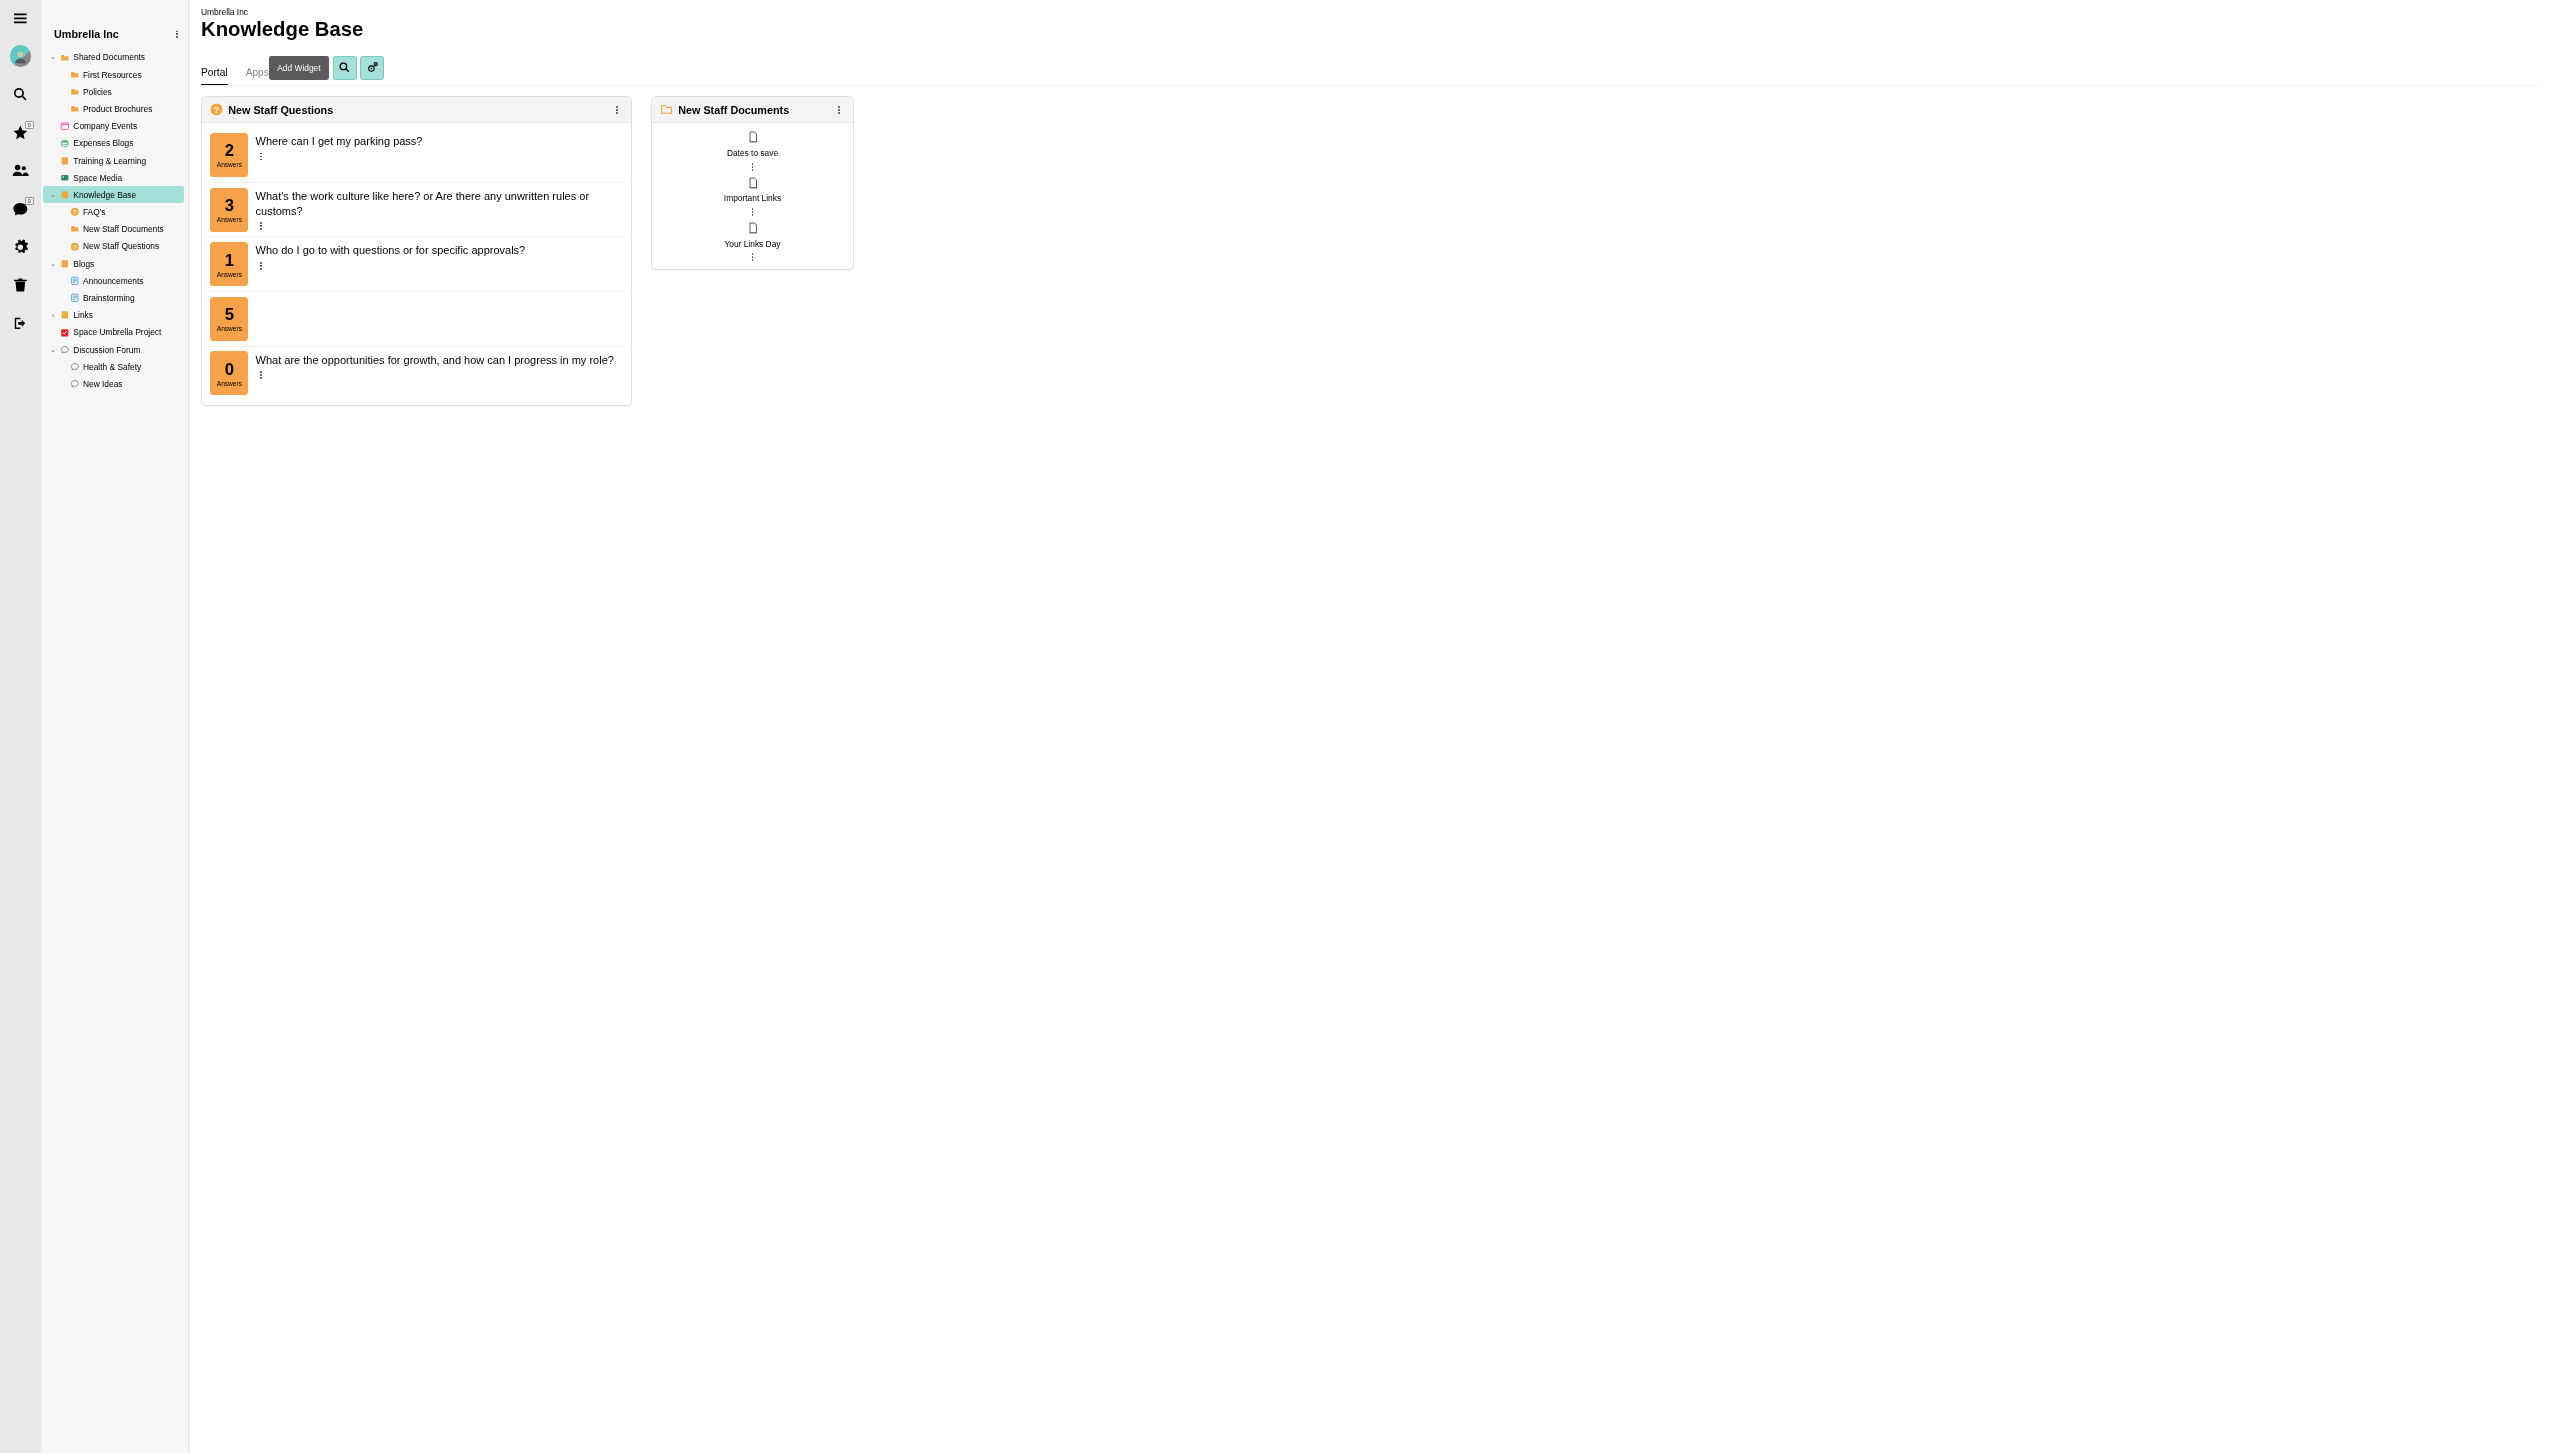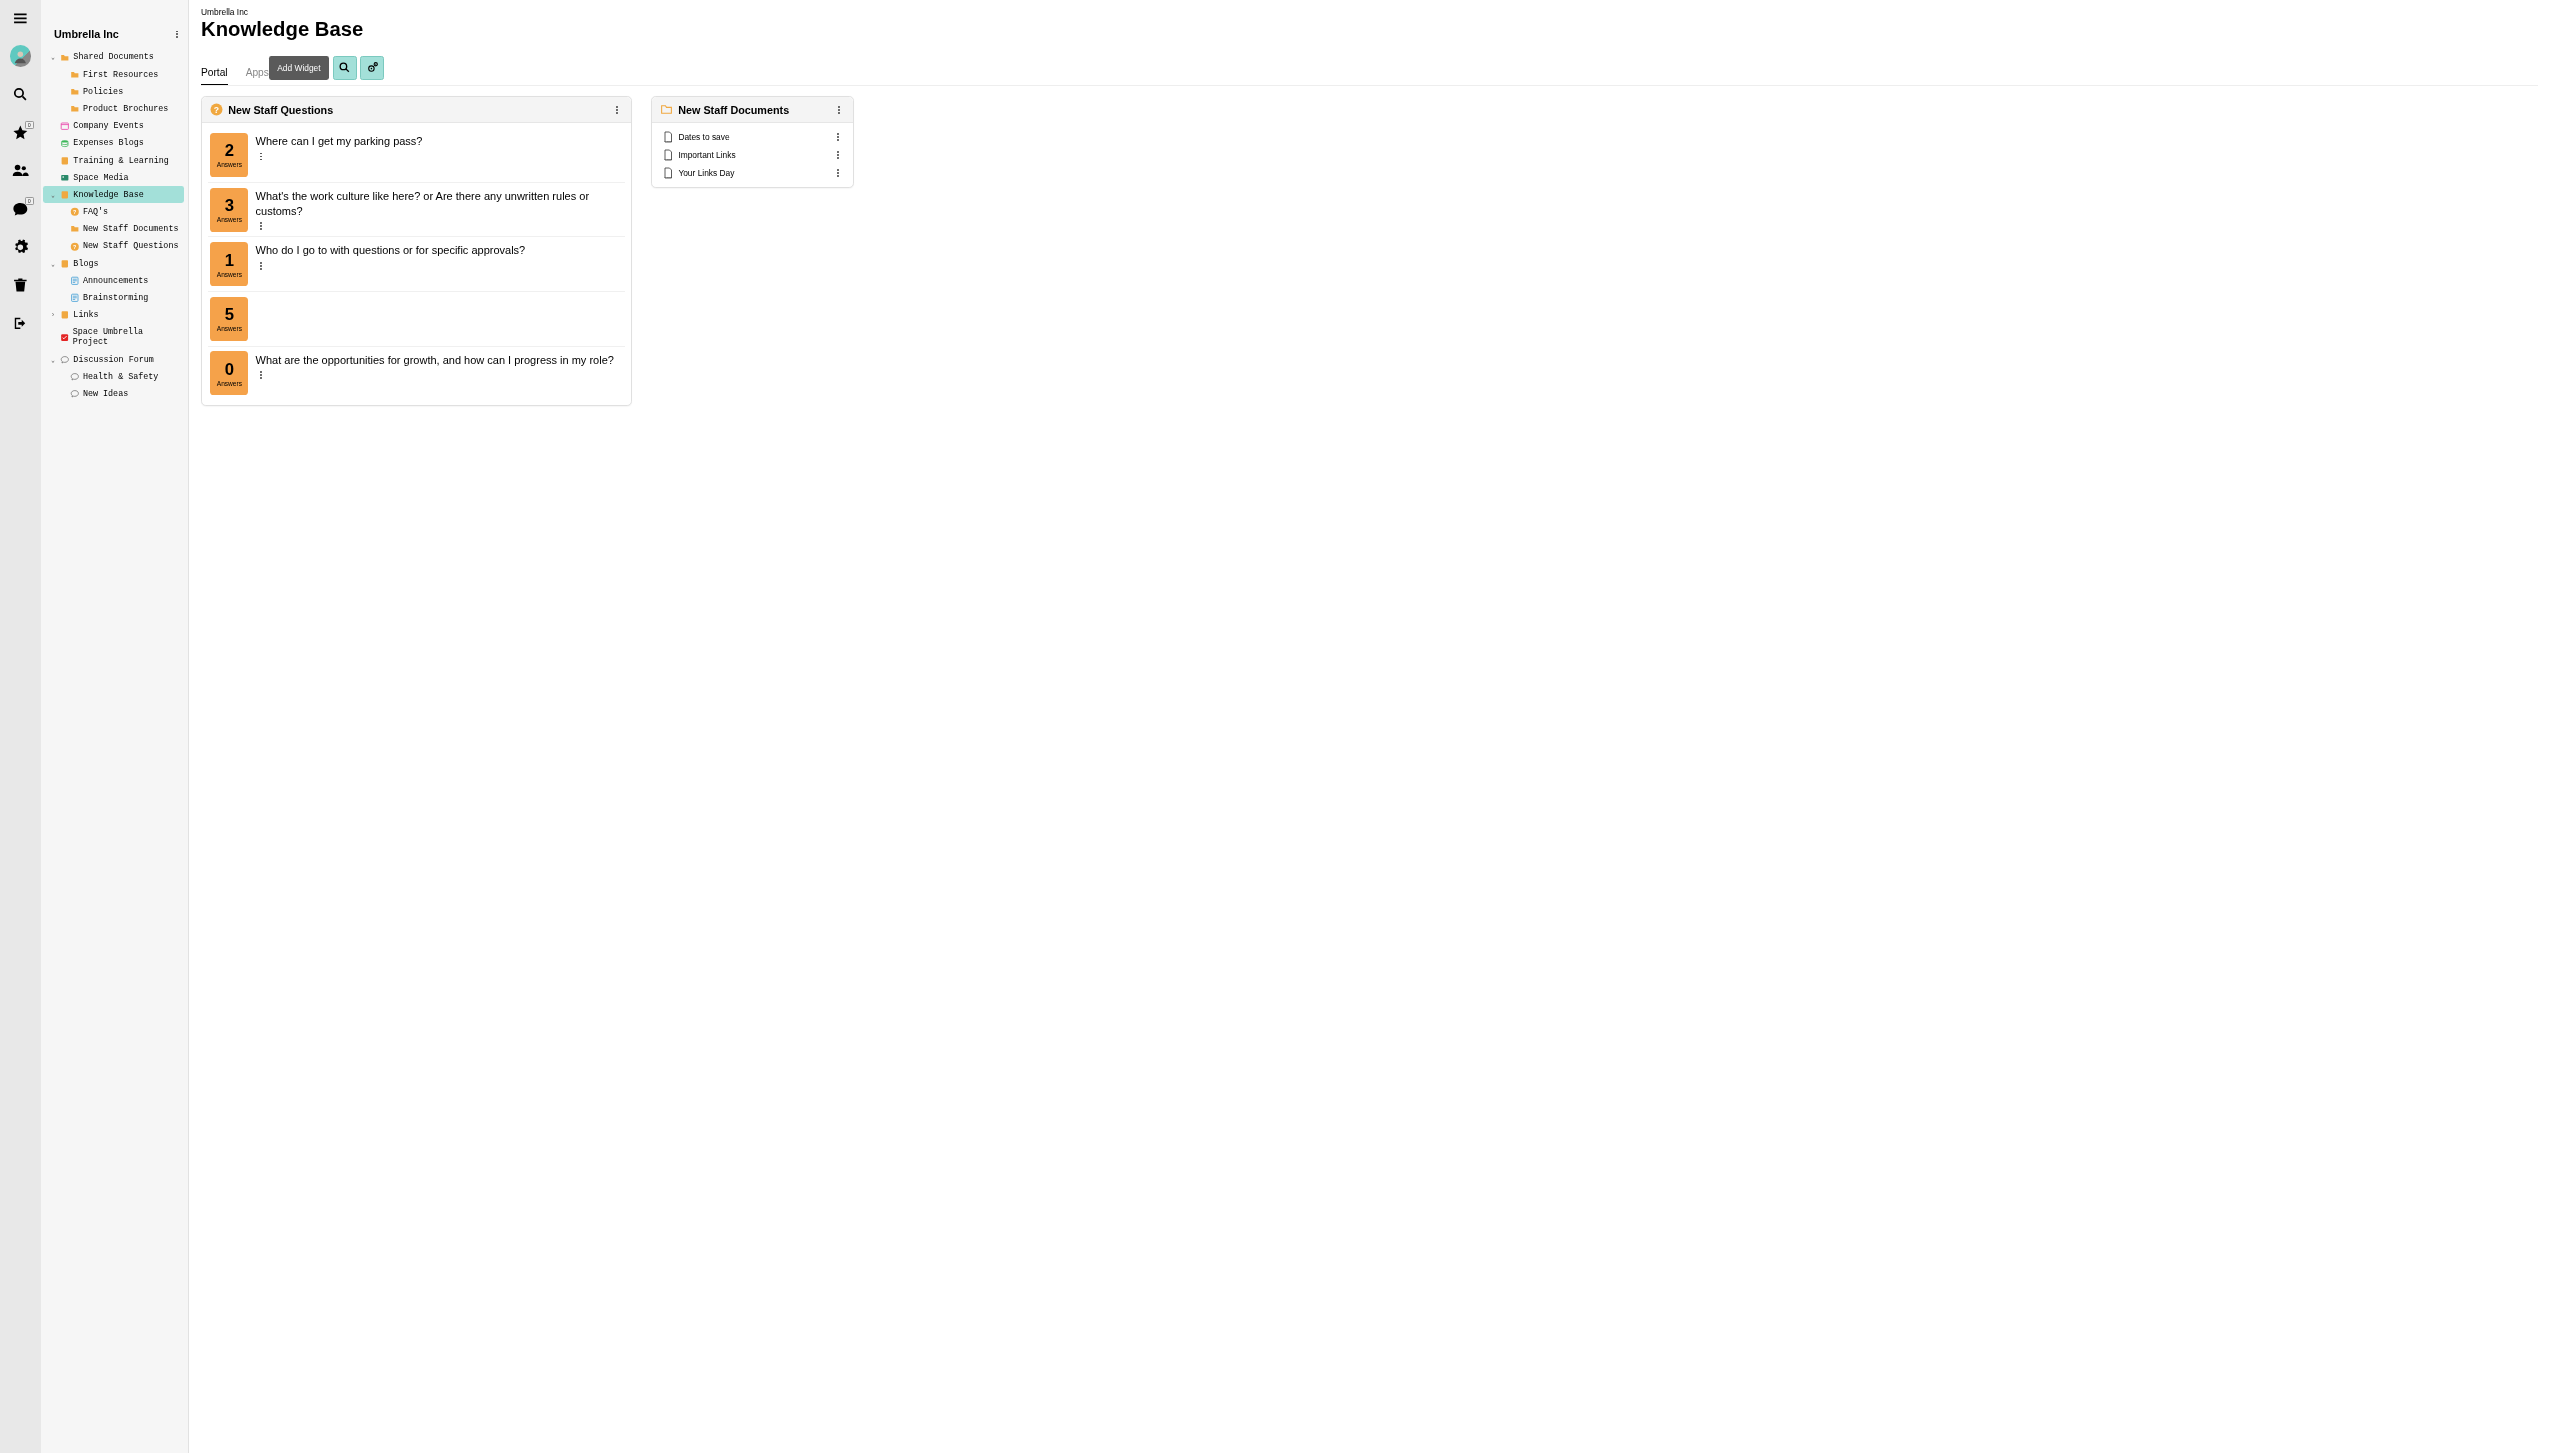--- a/index.html
+++ b/index.html
@@ -13,21 +13,21 @@
 .avatar { width: 21.5px; height: 21.5px; border-radius: 50%; background: linear-gradient(135deg, #5fc9c0 0%, #5fc9c0 60%, #888 60%); display: flex; align-items: center; justify-content: center; }
 .badge { position: absolute; top: -1.2px; right: -2.4px; background: #f0f0f0; border: 0.6px solid #999; font-size: 5.4px; padding: 0 1.8px; border-radius: 1.2px; min-width: 6px; text-align: center; color: #333; }
 
 
 .sidebar { width: 148px; background: #f6f6f6; border-right: 0.6px solid #e2e2e2; padding-top: 26px; overflow-y: auto; }
 .sb-head { display: flex; align-items: center; justify-content: space-between; padding: 2.4px 6px 8.4px 13px; }
 .sb-head h2 { font-size: 10.8px; font-weight: 700; }
 .dots { width: 10.8px; display: flex; flex-direction: column; gap: 1.2px; align-items: center; cursor: pointer; }
 .dots span { width: 1.8px; height: 1.8px; background: #444; border-radius: 50%; }
 .tree { padding: 0 3.6px 0 2.4px; }
-.row { display: flex; align-items: center; padding: 3.6px 4.8px; border-radius: 2.4px; cursor: pointer; font-size: 8.4px; gap: 3.6px; font-family: Liberation Mono, monospace; }
+.row { display: flex; align-items: center; padding: 3.6px 4.8px; border-radius: 2.4px; cursor: pointer; font-size: 8.4px; gap: 3.6px; }
 .row.sel { background: #a3e0d9; }
 .row .chev { width: 7.2px; display: inline-flex; justify-content: center; font-size: 6.6px; color: #666; }
 .row .chev.hidden { visibility: hidden; }
 .row .ico { width: 9.6px; height: 9.6px; display: inline-flex; align-items: center; justify-content: center; }
 .row.d1 { padding-left: 6px; }
 .row.d2 { padding-left: 15.6px; }
 .folder svg { fill: #f0a840; }
 .page svg { fill: #f0a840; }
 
 
@@ -53,21 +53,21 @@
 .card-b { padding: 4.8px 6px; }
 
 .qrow { display: flex; gap: 7.2px; padding: 4.8px 2.4px; border-bottom: 0.6px solid #f0f0f0; }
 .qrow:last-child { border-bottom: none; }
 .ansbox { width: 38px; height: 44px; background: #f5a24a; border-radius: 3.6px; display: flex; flex-direction: column; align-items: center; justify-content: center; color: #000; flex-shrink: 0; }
 .ansbox .n { font-size: 16.7px; font-weight: 800; }
 .ansbox .lbl { font-size: 6.6px; }
 .qtxt { padding-top: 1.2px; font-size: 11px; line-height: 1.35; flex: 1; }
 .qdots { margin-top: 3.6px; }
 
-.drow { display: flex; align-items: center; gap: 4.8px; padding: 3px 3.6px; cursor: pointer; }
+.drow { display: flex; align-items: center; gap: 4.8px; padding: 3px 3.6px; cursor: pointer; flex-direction: column; }
 .drow .dico { width: 12px; height: 12px; display: flex; align-items: center; justify-content: center; }
 .drow .dtitle { flex: 1; font-size: 8.4px; }
 </style>
 </head>
 <body>
 
 <div class="app">
 
   <div class="iconbar">
     <div class="itm">

